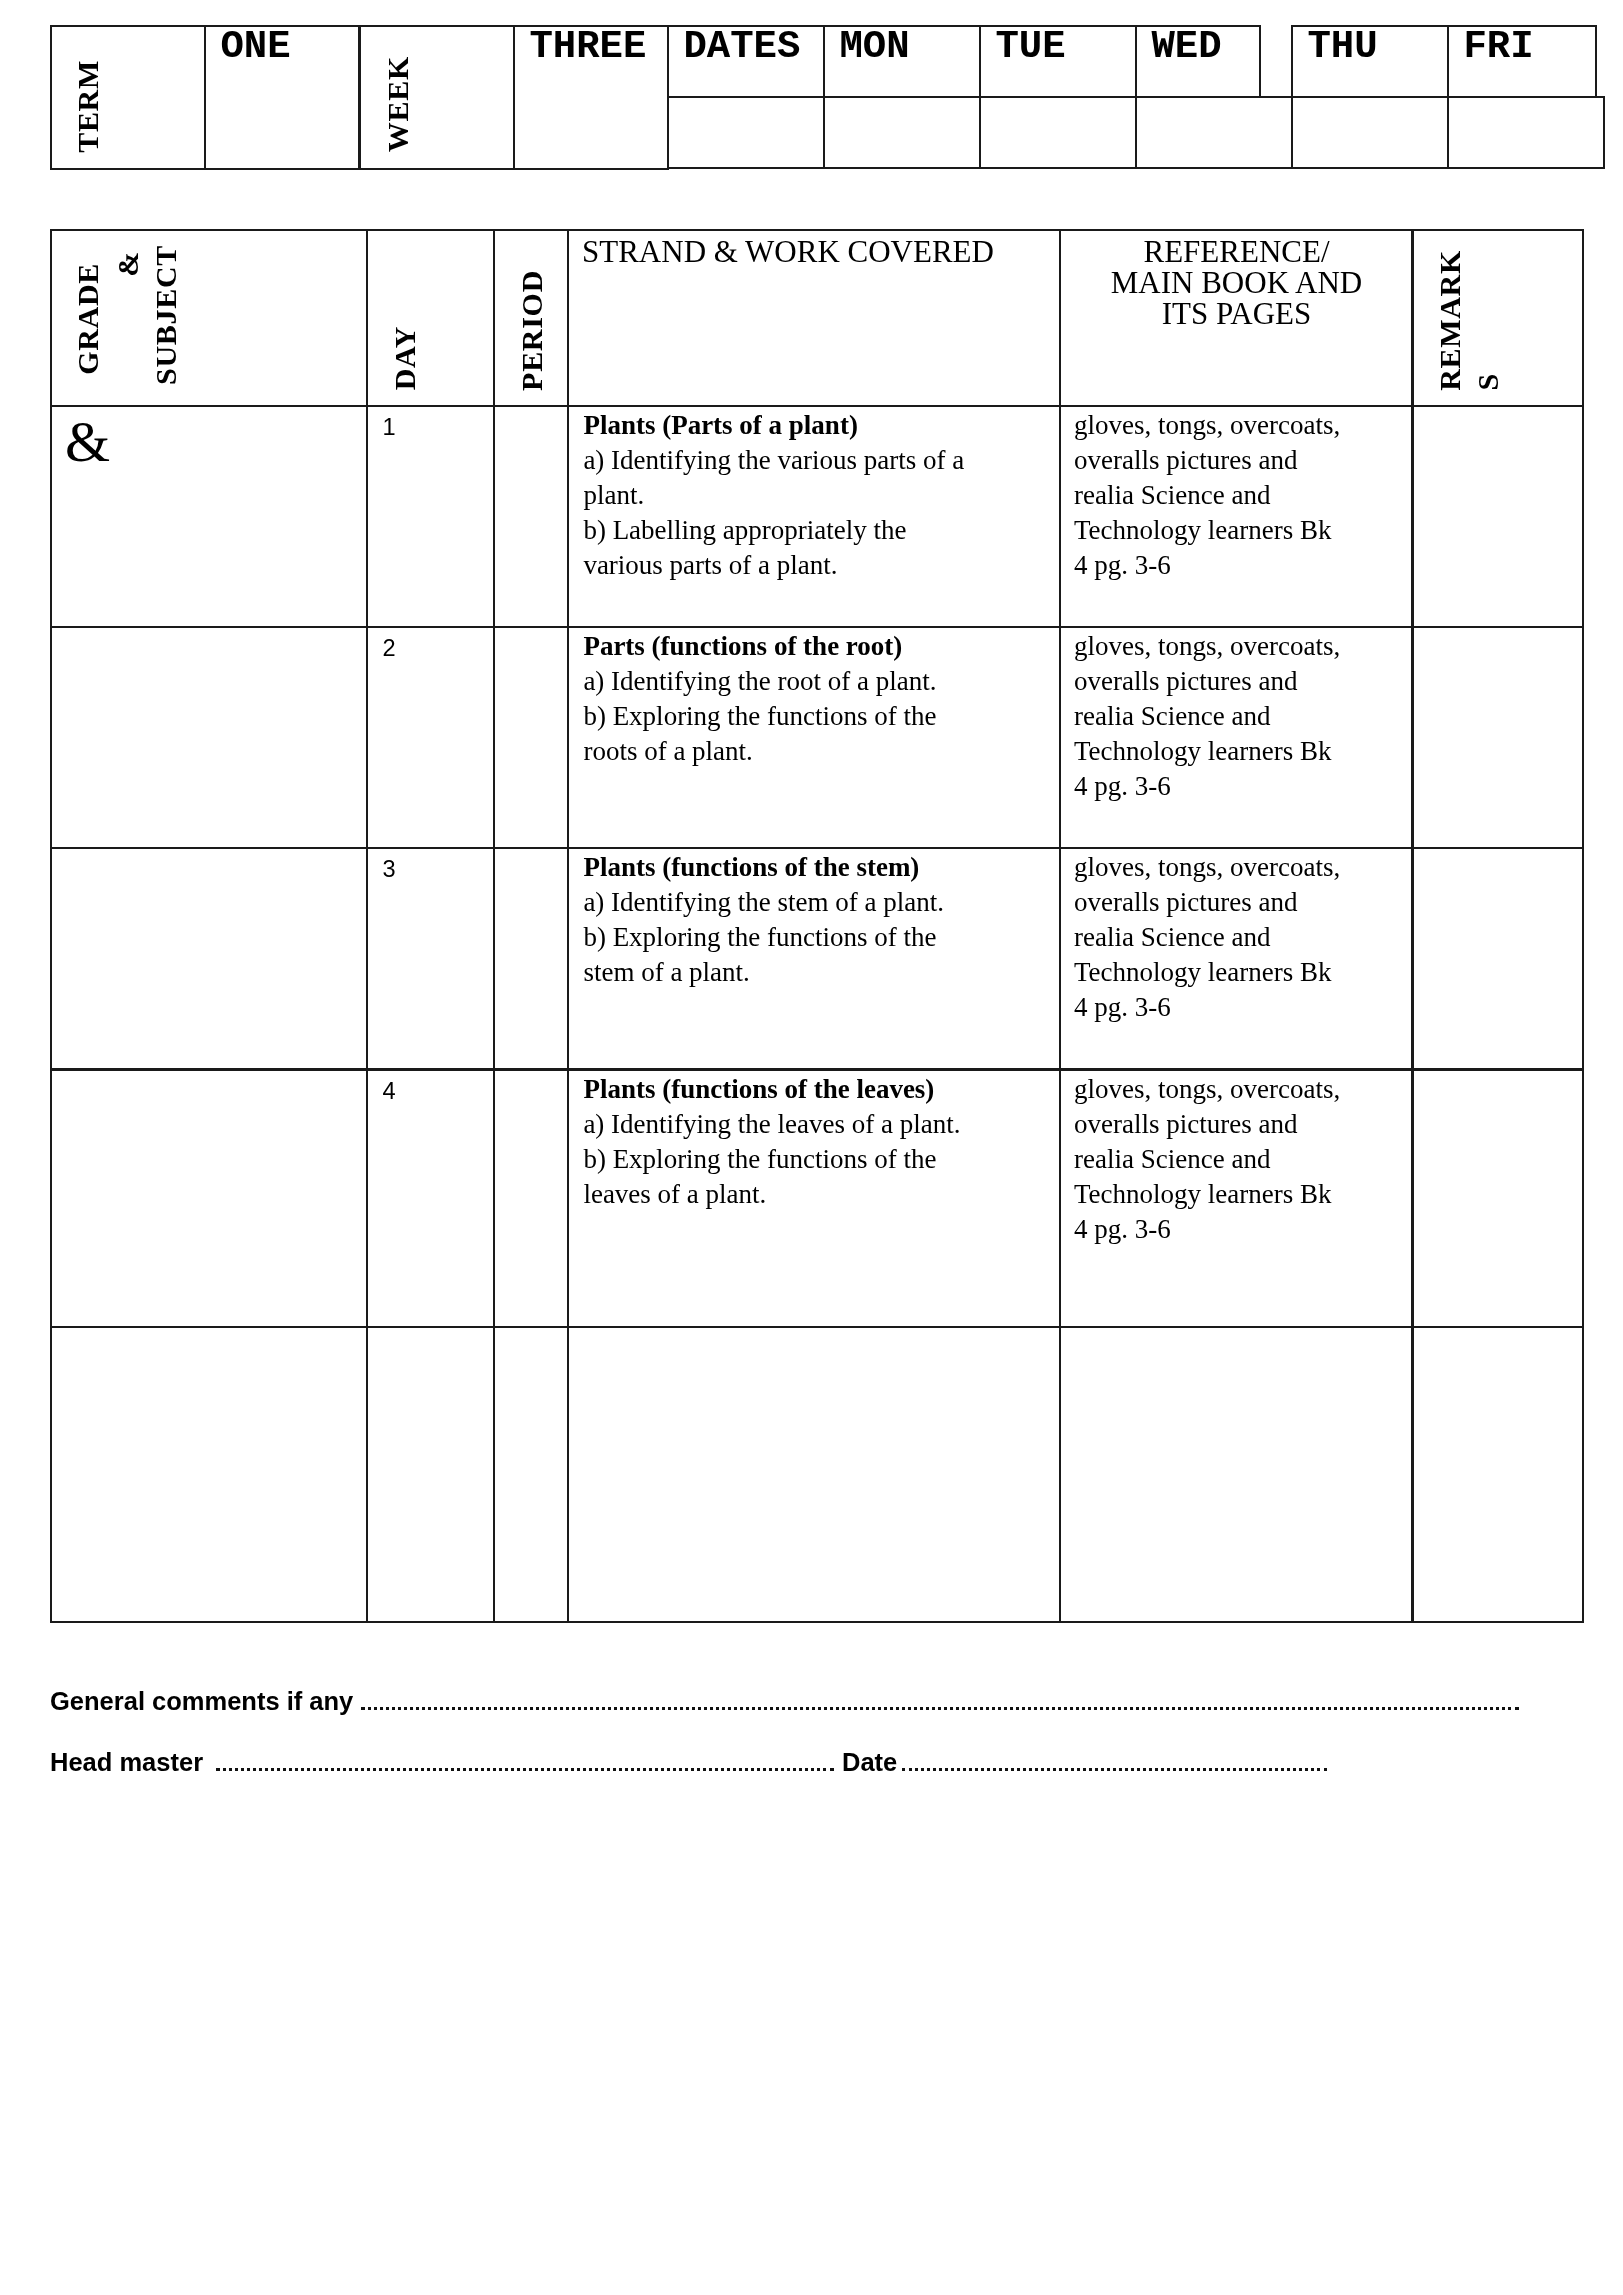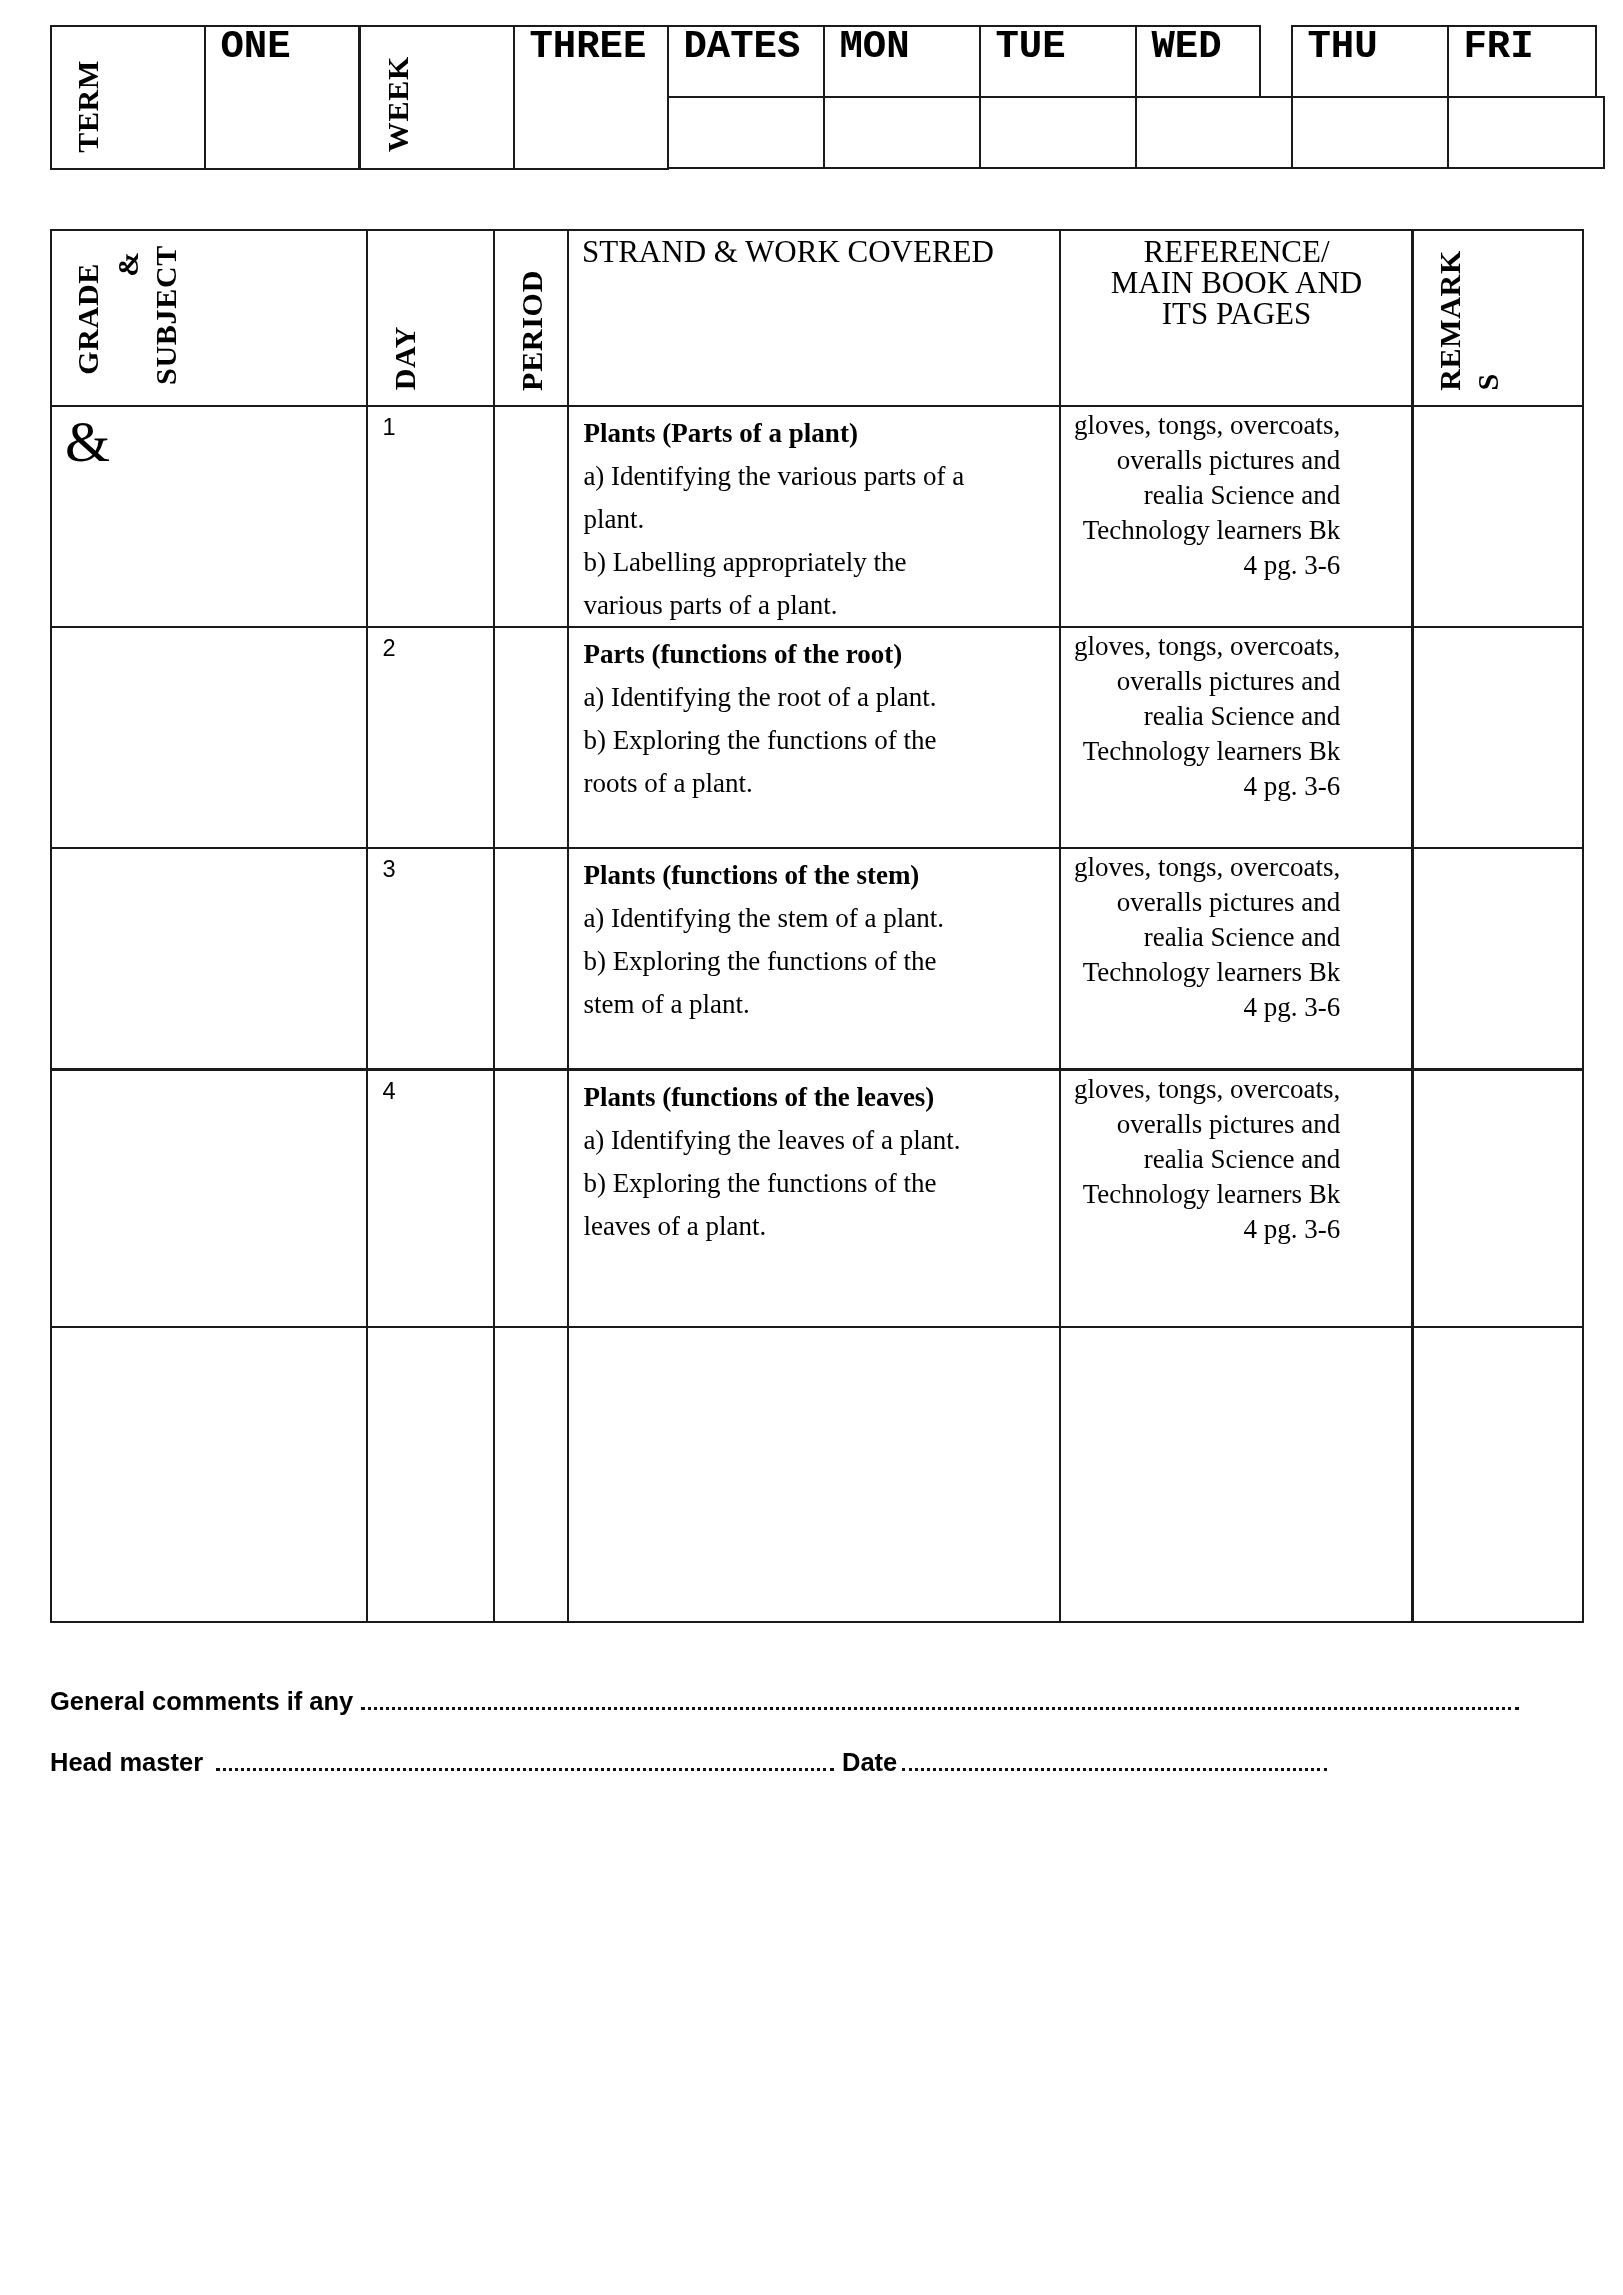--- a/index.html
+++ b/index.html
@@ -3,23 +3,23 @@
 <meta charset="utf-8">
 <style>
   html, body { margin:0; padding:0; background:#ffffff; }
   body { width:1623px; height:2295px; position:relative; overflow:hidden; color:#000; }
   .cell { position:absolute; box-sizing:border-box; border:2px solid #1a1a1a; margin:0; }
   .toplabel { font-family:Liberation Mono, monospace; font-weight:bold; font-size:39px; line-height:31px; position:absolute; left:14.4px; top:5px; white-space:nowrap; }
   .vert { position:absolute; writing-mode:vertical-rl; transform:rotate(180deg); white-space:nowrap; font-family:"Liberation Serif", serif; font-weight:bold; font-size:30px; line-height:30px; letter-spacing:0.7px; }
   .mainhead { font-family:"Liberation Serif", serif; font-size:31px; line-height:31px; white-space:nowrap; position:absolute; }
   .daynum { position:absolute; left:14.4px; top:9.2px; font-family:"Liberation Sans", sans-serif; font-size:23.6px; line-height:23.6px; }
   .strand { position:absolute; left:14.4px; top:1.3px; font-family:"Liberation Serif", serif; font-size:27px; line-height:35px; }
-  .strand .line { display:block; white-space:nowrap;margin-top:8px; }
+  .strand .line { display:block; white-space:nowrap; }
   .strand .title { font-weight:bold; }
-  .ref { position:absolute; left:13px; top:1.3px; font-family:"Liberation Serif", serif; font-size:27px; line-height:35px;text-align:right; }
+  .ref { position:absolute; left:13px; top:1.3px; font-family:"Liberation Serif", serif; font-size:27px; line-height:35px; }
   .ref .line { display:block; white-space:nowrap; }
   .grade { position:absolute; left:13px; top:0px; font-family:"Liberation Serif", serif; font-size:58px; line-height:69px; }
   .grade .line { display:block; white-space:nowrap; }
   .footer-label { position:absolute; font-family:"Liberation Sans", sans-serif; font-weight:bold; font-size:25.5px; line-height:29px; white-space:nowrap; }
   .dots { position:absolute; height:0; border-bottom:3.3px dotted #111; }
 </style>
 </head>
 <body>
 
 <div>

